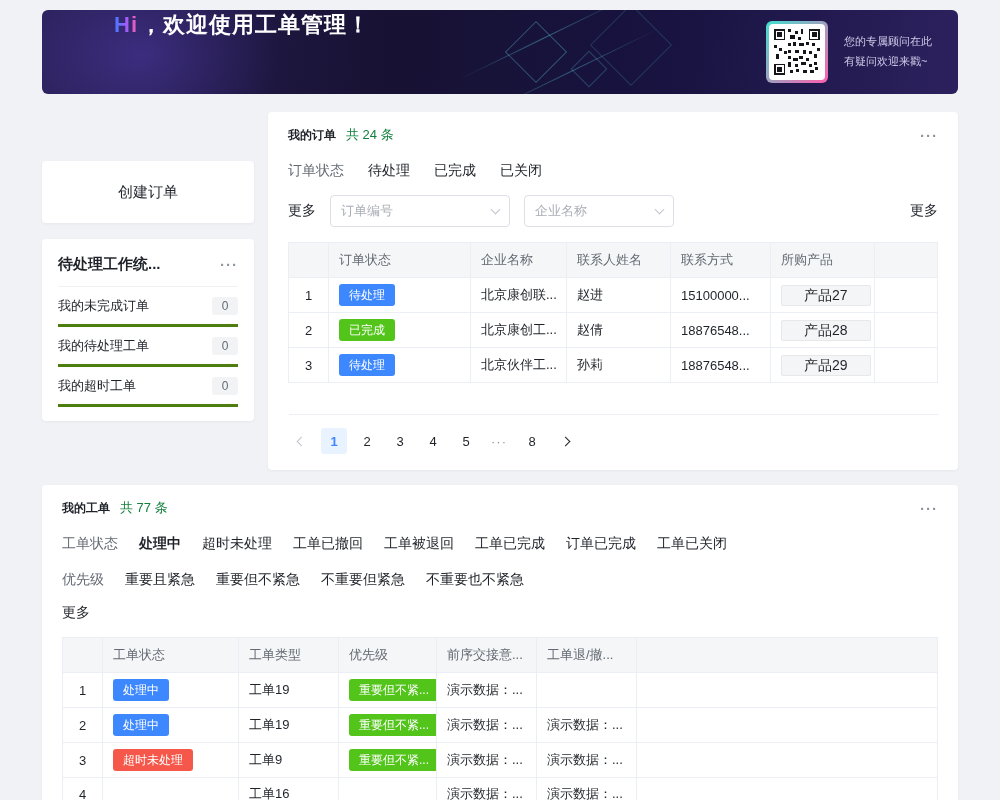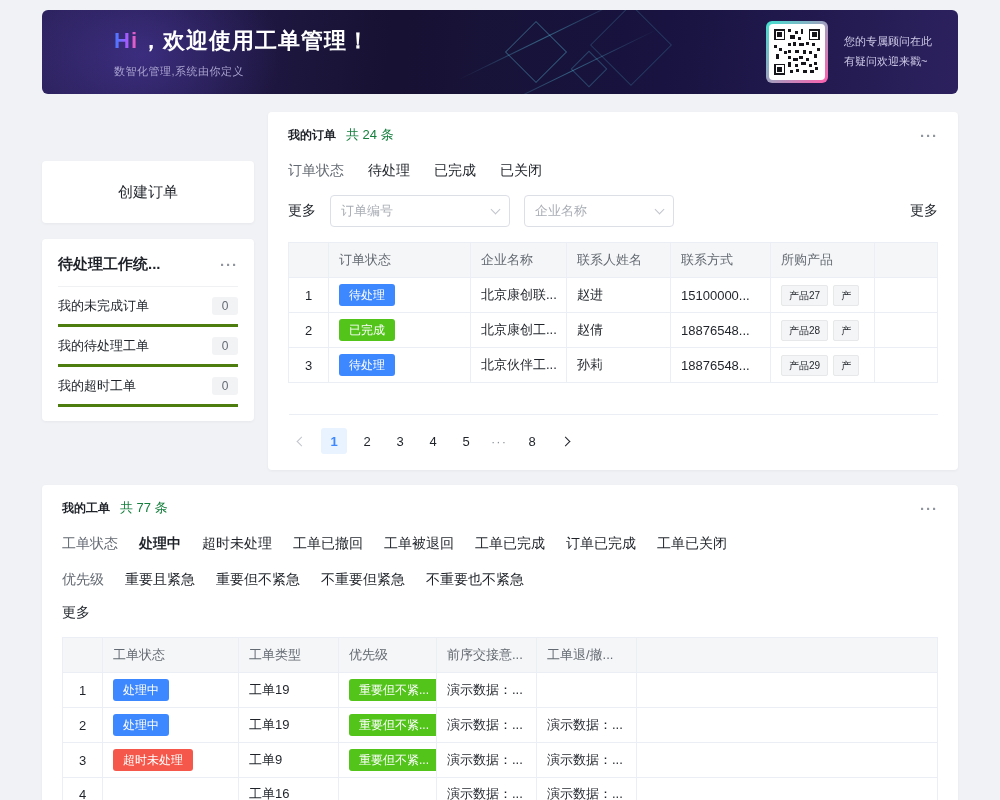--- a/index.html
+++ b/index.html
@@ -3,21 +3,21 @@
 <meta charset="utf-8">
 <style>
   *{margin:0;padding:0;box-sizing:border-box;}
   html,body{width:1000px;height:800px;overflow:hidden;}
   body{background:#f0f2f5;font-family:"Liberation Sans","DejaVu Sans",sans-serif;color:#1f2329;}
   .page{padding:10px 42px 0;}
 
   
   .banner{position:relative;height:84px;border-radius:6px;overflow:hidden;margin-bottom:18px;
     background:linear-gradient(95deg,#2a2058 0%,#171233 38%,#181340 68%,#2c215e 100%);
-    display:flex;align-items:center;padding:0 26px;}
+    display:flex;padding:0 26px;}
   .banner::before{content:"";position:absolute;left:-40px;top:-60px;width:280px;height:210px;
     background:radial-gradient(closest-side,rgba(120,90,255,.28),transparent);}
   .banner-text{position:relative;z-index:2;margin-left:46px;}
   .banner-title{font-size:22px;font-weight:bold;color:#fff;letter-spacing:1px;}
   .banner-title .hi{background:linear-gradient(90deg,#3f7bff,#9a5cff,#ff5fae);
     -webkit-background-clip:text;background-clip:text;color:transparent;margin-right:2px;}
   .banner-sub{font-size:11px;color:#a9a3cf;margin-top:8px;letter-spacing:.5px;}
   .deco{position:absolute;pointer-events:none;}
   .deco-cube{border:1px solid rgba(96,216,240,.35);transform:rotate(45deg);}
   .cube1{width:44px;height:44px;right:400px;top:20px;}
@@ -73,40 +73,39 @@
   table.tbl{width:100%;border-collapse:collapse;table-layout:fixed;font-size:13px;margin-top:15px;}
   .tbl th{background:#f5f6f7;color:#646a73;font-weight:500;text-align:left;padding:8px 10px;
     border:1px solid #ebeef5;white-space:nowrap;overflow:hidden;}
   .tbl td{padding:6px 10px;border:1px solid #ebeef5;white-space:nowrap;overflow:hidden;height:33px;}
   .tbl .idx{text-align:center;color:#1f2329;}
   .tbl tr.spacer td{border-left:none;border-right:none;height:32px;}
   .badge{display:inline-block;padding:2px 10px;border-radius:3px;color:#fff;font-size:12px;line-height:18px;white-space:nowrap;}
   .badge[data-color="blue"]{background:#3d87ff;}
   .badge[data-color="green"]{background:#52c41a;}
   .badge[data-color="red"]{background:#f5584a;}
-  .tag{display:inline-block;background:#f4f5f6;border:1px solid #e6e8ea;color:#1f2329;font-size:10px;
-    padding:0 7px;border-radius:2px;line-height:19px;margin-right:5px;vertical-align:middle;}
+  .tag{display:inline-block;background:#f4f5f6;border:1px solid #e6e8ea;color:#1f2329;font-size:14px;
+    padding:0 22px;border-radius:2px;line-height:19px;margin-right:5px;vertical-align:middle;}
 
   
   .pager{display:flex;align-items:center;gap:7px;margin-top:13px;font-size:13px;}
   .pg{min-width:26px;height:26px;display:flex;align-items:center;justify-content:center;border-radius:3px;cursor:pointer;color:#1f2329;}
   .pg.active{background:#e8f3ff;color:#3d87ff;font-weight:600;}
   .pg.dots{color:#8f959e;cursor:default;letter-spacing:1px;}
   .pg.arrow-prev{color:#c0c4cc;}
   .pg.arrow-next{color:#1f2329;}
 </style>
 </head>
 <body>
 
 <div class="page">
 
   <div class="banner">
     <div class="banner-text">
       <div class="banner-title"><span class="hi">Hi</span><span>，欢迎使用工单管理！</span></div>
-      <div class="banner-sub">数智化管理,系统由你定义</div>
     </div>
     <div class="deco deco-cube cube1"></div>
     <div class="deco deco-cube cube2"></div>
     <div class="deco deco-cube cube3"></div>
     <div class="deco deco-line line1"></div>
     <div class="deco deco-line line2"></div>
     <div class="banner-right">
       <div class="qr-frame">
         <div class="qr-box">
           <svg width="46" height="46" viewBox="0 0 29 29" shape-rendering="crispEdges" aria-hidden="true">

